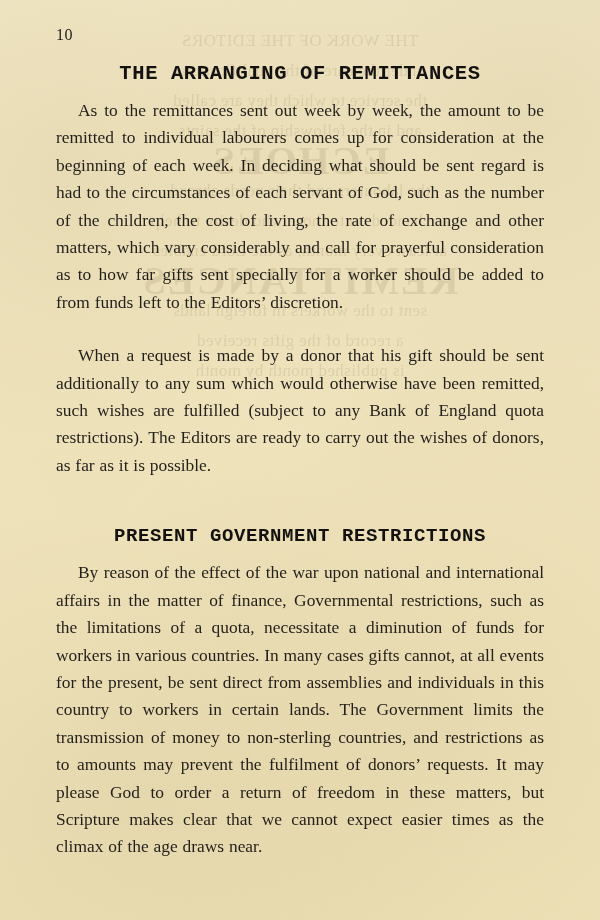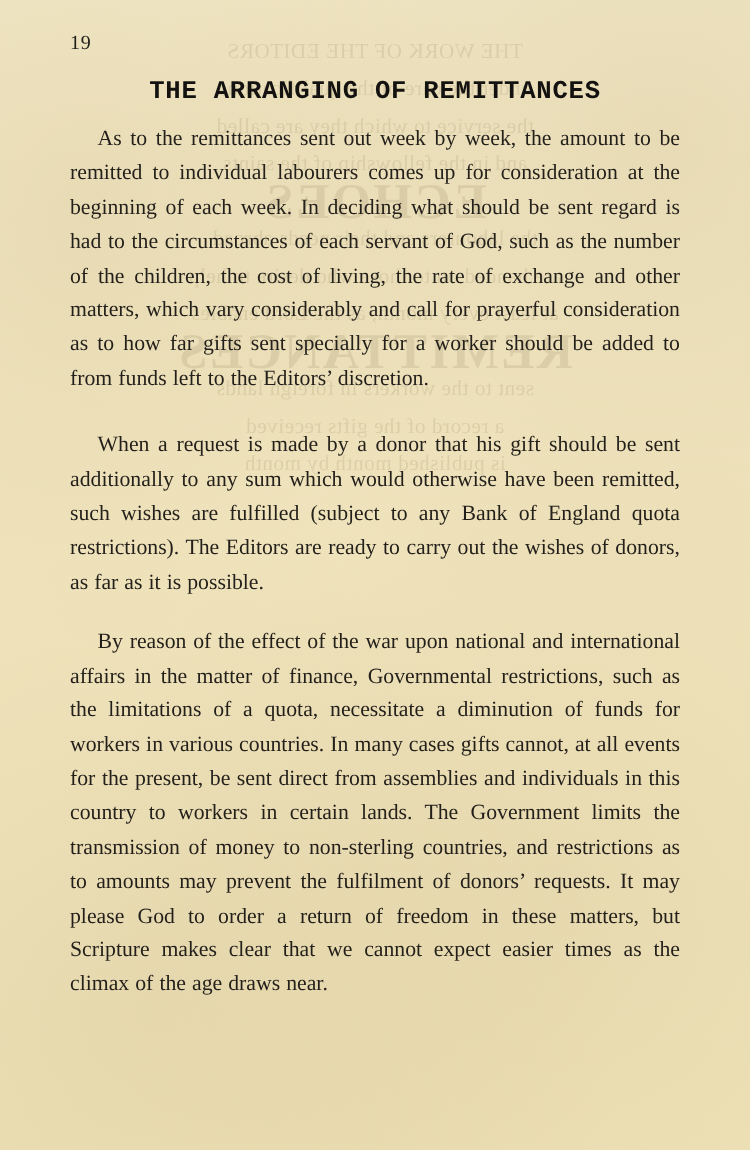--- a/index.html
+++ b/index.html
@@ -131,33 +131,34 @@
   <div class="st-line">at least every month, as the Lord enables</div>
   <div class="st-line st-big">REMITTANCES</div>
   <div class="st-line">sent to the workers in foreign lands</div>
   <div class="st-line">a record of the gifts received</div>
   <div class="st-line">is published month by month</div>
 </div>
 
 <div class="page">
 
   <div class="running-head">
-    <span class="folio">19</span>
+    <span class="folio">10</span>
   </div>
 
   <div class="block">
     <h1 class="section-heading">THE ARRANGING OF REMITTANCES</h1>
     <p class="body-text">As to the remittances sent out week by week, the amount to be remitted to individual labourers comes up for consideration at the beginning of each week. In deciding what should be sent regard is had to the circumstances of each servant of God, such as the number of the children, the cost of living, the rate of exchange and other matters, which vary considerably and call for prayerful consideration as to how far gifts sent specially for a worker should be added to from funds left to the Editors’ discretion.</p>
   </div>
 
   <div class="gap-a"></div>
 
   <div class="block">
     <p class="body-text">When a request is made by a donor that his gift should be sent additionally to any sum which would otherwise have been remitted, such wishes are fulfilled (subject to any Bank of England quota restrictions).  The Editors are ready to carry out the wishes of donors, as far as it is possible.</p>
   </div>
 
   <div class="gap-b"></div>
 
   <div class="block">
+    <h1 class="section-heading sub tight">PRESENT GOVERNMENT RESTRICTIONS</h1>
     <p class="body-text">By reason of the effect of the war upon national and international affairs in the matter of finance, Governmental restrictions, such as the limitations of a quota, necessitate a diminution of funds for workers in various countries.  In many cases gifts cannot, at all events for the present, be sent direct from assemblies and individuals in this country to workers in certain lands.  The Government limits the transmission of money to non-sterling countries, and restrictions as to amounts may prevent the fulfilment of donors’ requests.  It may please God to order a return of freedom in these matters, but Scripture makes clear that we cannot expect easier times as the climax of the age draws near.</p>
   </div>
 
 </div>
 
 </body></html>

